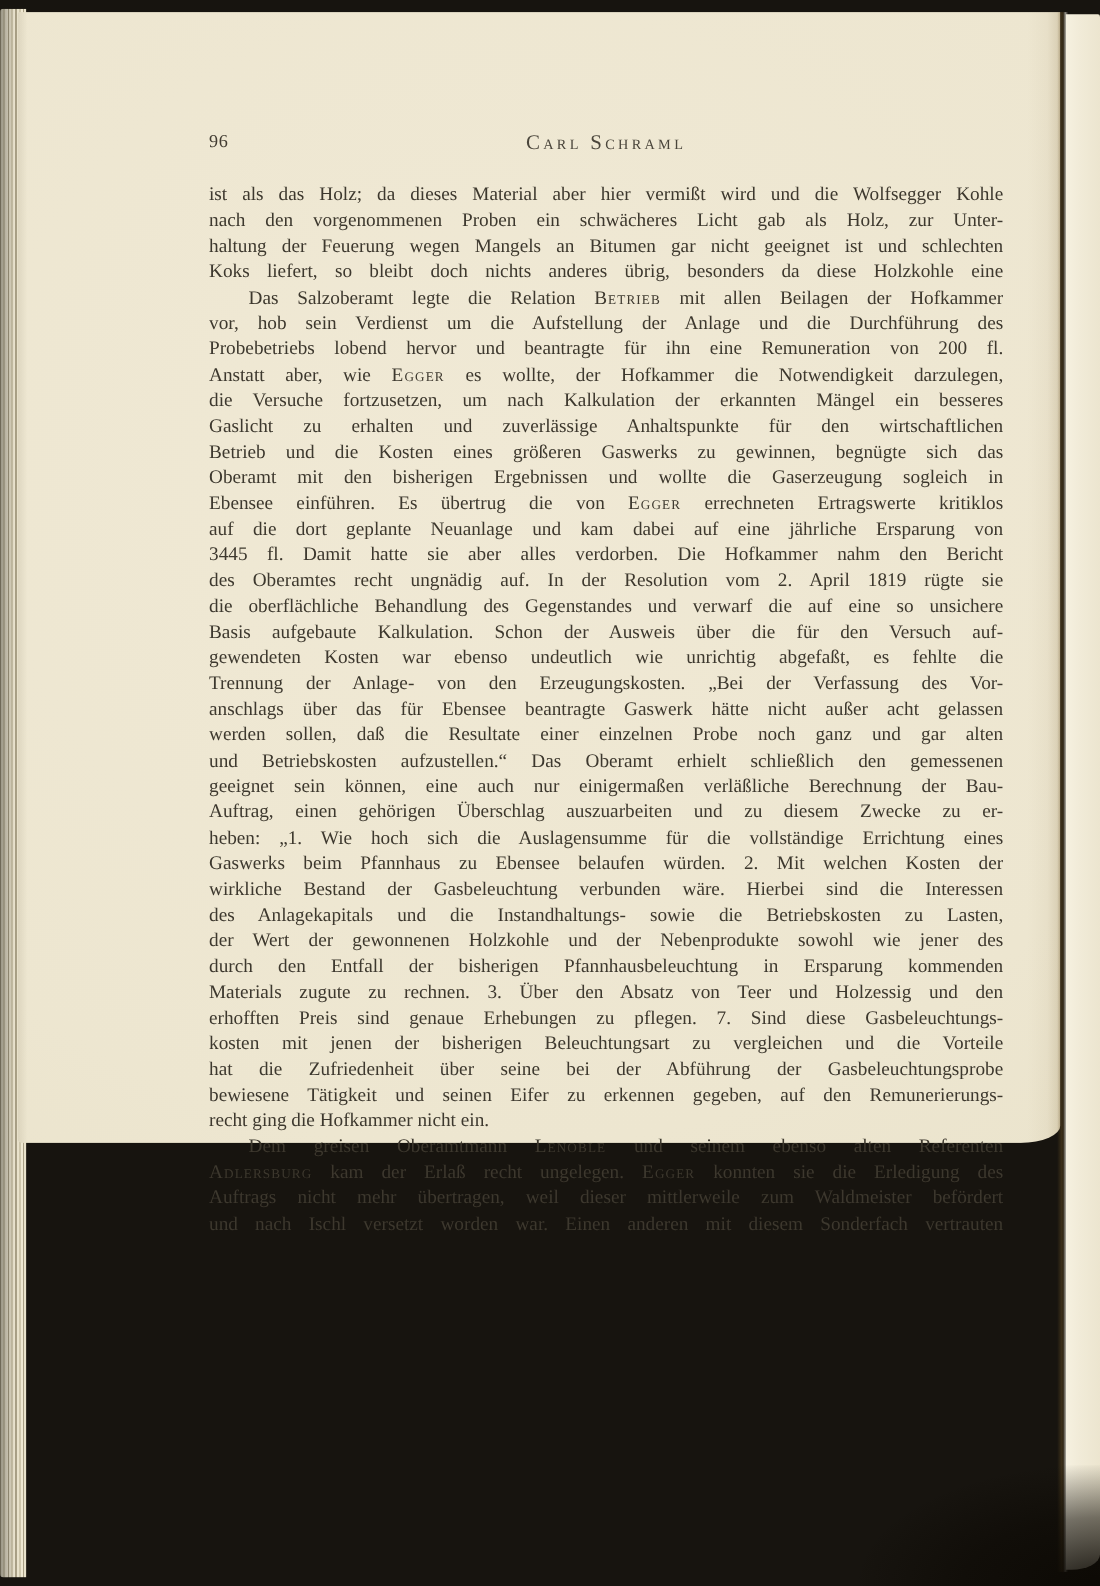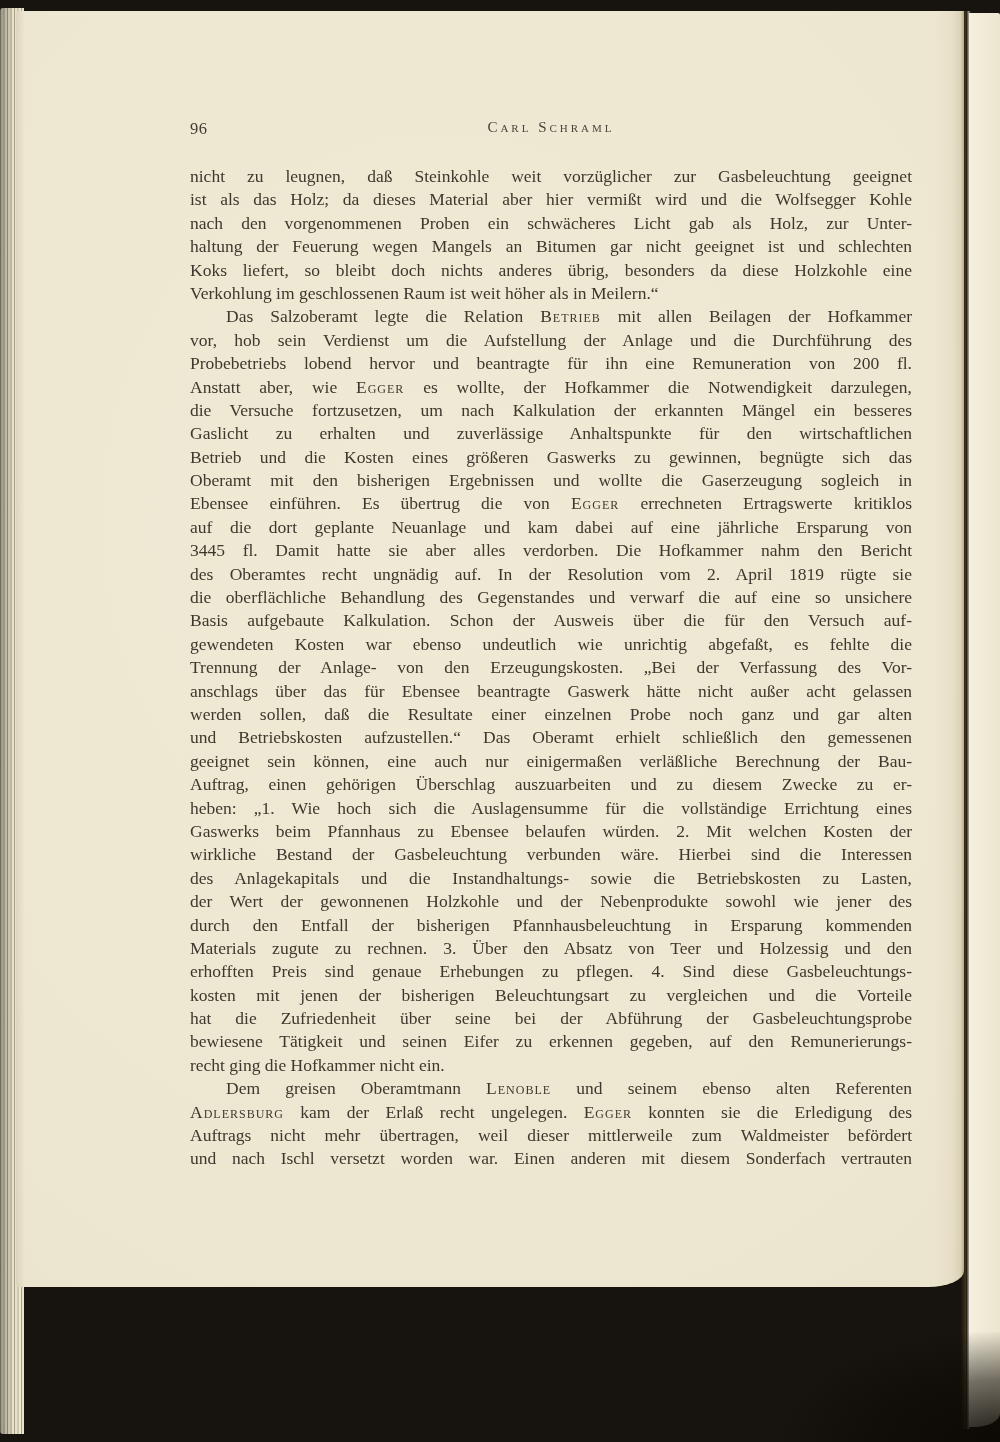--- a/index.html
+++ b/index.html
@@ -13,21 +13,21 @@
   
   .page-edges{
     position:absolute;left:0;top:8px;width:24px;height:1426px;
     background:
       linear-gradient(to right, rgba(0,0,0,0.35) 0, rgba(0,0,0,0) 60%),
       repeating-linear-gradient(90deg,#a89f85 0 1px,#e9e2cb 1px 3px,#cfc7ac 3px 5px,#efe8d2 5px 7px);
     border-radius:3px 0 0 3px;
   }
   
   .page{
-    position:absolute;left:16px;top:11px;width:948px;height:1276px;
+    position:absolute;left:16px;top:11px;width:948px;height:1028px;
     background:
       linear-gradient(to left, rgba(125,100,50,0.20) 0px, rgba(125,100,50,0.05) 12px, rgba(0,0,0,0) 30px),
       linear-gradient(to right, rgba(100,90,60,0.12) 0px, rgba(0,0,0,0) 9px),
       radial-gradient(ellipse 130% 110% at 45% 40%, #f0e9d5 0%, #ede6d0 55%, #e9e2ca 85%, #e3dbc1 100%);
     border-radius:2px 0 36px 4px / 2px 0 16px 4px;
     color:#3e3930;
   }
   
   .gutter{
     position:absolute;left:961px;top:11px;width:10px;height:1418px;
@@ -51,21 +51,21 @@
     pointer-events:none;
   }
   .header-row{position:absolute;left:174px;top:108px;width:722px;height:24px;}
   .page-number{
     position:absolute;left:0;top:0;
     font-size:16.5px;letter-spacing:0.5px;color:#423c32;
   }
   .running-header{
     position:absolute;left:0;top:0;width:100%;text-align:center;
     font-variant:small-caps;letter-spacing:3px;
-    font-size:15px;color:#4a453b;
+    font-size:19px;color:#4a453b;
   }
   .text-block{
     position:absolute;left:174px;top:154px;width:722px;
     font-size:17.5px;color:#3d382e;
   }
   .line{
     height:23.4px;line-height:23.4px;
     text-align:justify;
     text-align-last:justify;
     white-space:nowrap;
@@ -81,26 +81,24 @@
 <div class="scene">
   <div class="page-edges"></div>
 
   <div class="page">
     <div class="header-row">
       <span class="page-number">96</span>
       <span class="running-header">Carl Schraml</span>
     </div>
     <div class="text-block" id="text-block">
         <div class="paragraph">
-          <div class="line">nicht zu leugnen, daß Steinkohle weit vorzüglicher zur Gasbeleuchtung geeignet</div>
           <div class="line">ist als das Holz; da dieses Material aber hier vermißt wird und die Wolfsegger Kohle</div>
           <div class="line">nach den vorgenommenen Proben ein schwächeres Licht gab als Holz, zur Unter-</div>
           <div class="line">haltung der Feuerung wegen Mangels an Bitumen gar nicht geeignet ist und schlechten</div>
           <div class="line">Koks liefert, so bleibt doch nichts anderes übrig, besonders da diese Holzkohle eine</div>
-          <div class="line endline">Verkohlung im geschlossenen Raum ist weit höher als in Meilern.“</div>
         </div>
         <div class="paragraph">
           <div class="line indent">Das Salzoberamt legte die Relation <span class="sc">Betrieb</span> mit allen Beilagen der Hofkammer</div>
           <div class="line">vor, hob sein Verdienst um die Aufstellung der Anlage und die Durchführung des</div>
           <div class="line">Probebetriebs lobend hervor und beantragte für ihn eine Remuneration von 200 fl.</div>
           <div class="line">Anstatt aber, wie <span class="sc">Egger</span> es wollte, der Hofkammer die Notwendigkeit darzulegen,</div>
           <div class="line">die Versuche fortzusetzen, um nach Kalkulation der erkannten Mängel ein besseres</div>
           <div class="line">Gaslicht zu erhalten und zuverlässige Anhaltspunkte für den wirtschaftlichen</div>
           <div class="line">Betrieb und die Kosten eines größeren Gaswerks zu gewinnen, begnügte sich das</div>
           <div class="line">Oberamt mit den bisherigen Ergebnissen und wollte die Gaserzeugung sogleich in</div>
@@ -117,21 +115,21 @@
           <div class="line">und Betriebskosten aufzustellen.“ Das Oberamt erhielt schließlich den gemessenen</div>
           <div class="line">geeignet sein können, eine auch nur einigermaßen verläßliche Berechnung der Bau-</div>
           <div class="line">Auftrag, einen gehörigen Überschlag auszuarbeiten und zu diesem Zwecke zu er-</div>
           <div class="line">heben: „1. Wie hoch sich die Auslagensumme für die vollständige Errichtung eines</div>
           <div class="line">Gaswerks beim Pfannhaus zu Ebensee belaufen würden. 2. Mit welchen Kosten der</div>
           <div class="line">wirkliche Bestand der Gasbeleuchtung verbunden wäre. Hierbei sind die Interessen</div>
           <div class="line">des Anlagekapitals und die Instandhaltungs- sowie die Betriebskosten zu Lasten,</div>
           <div class="line">der Wert der gewonnenen Holzkohle und der Nebenprodukte sowohl wie jener des</div>
           <div class="line">durch den Entfall der bisherigen Pfannhausbeleuchtung in Ersparung kommenden</div>
           <div class="line">Materials zugute zu rechnen. 3. Über den Absatz von Teer und Holzessig und den</div>
-          <div class="line">erhofften Preis sind genaue Erhebungen zu pflegen. 4. Sind diese Gasbeleuchtungs-</div>
+          <div class="line">erhofften Preis sind genaue Erhebungen zu pflegen. 7. Sind diese Gasbeleuchtungs-</div>
           <div class="line">kosten mit jenen der bisherigen Beleuchtungsart zu vergleichen und die Vorteile</div>
           <div class="line">hat die Zufriedenheit über seine bei der Abführung der Gasbeleuchtungsprobe</div>
           <div class="line">bewiesene Tätigkeit und seinen Eifer zu erkennen gegeben, auf den Remunerierungs-</div>
           <div class="line endline">recht ging die Hofkammer nicht ein.</div>
         </div>
         <div class="paragraph">
           <div class="line indent">Dem greisen Oberamtmann <span class="sc">Lenoble</span> und seinem ebenso alten Referenten</div>
           <div class="line"><span class="sc">Adlersburg</span> kam der Erlaß recht ungelegen.  <span class="sc">Egger</span> konnten sie die Erledigung des</div>
           <div class="line">Auftrags nicht mehr übertragen, weil dieser mittlerweile zum Waldmeister befördert</div>
           <div class="line">und nach Ischl versetzt worden war. Einen anderen mit diesem Sonderfach vertrauten</div>

